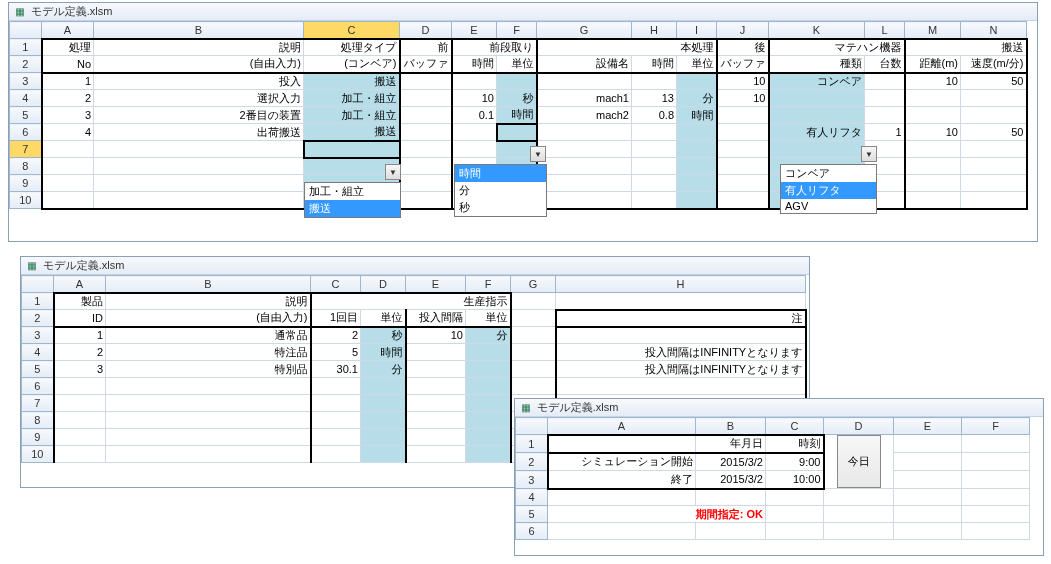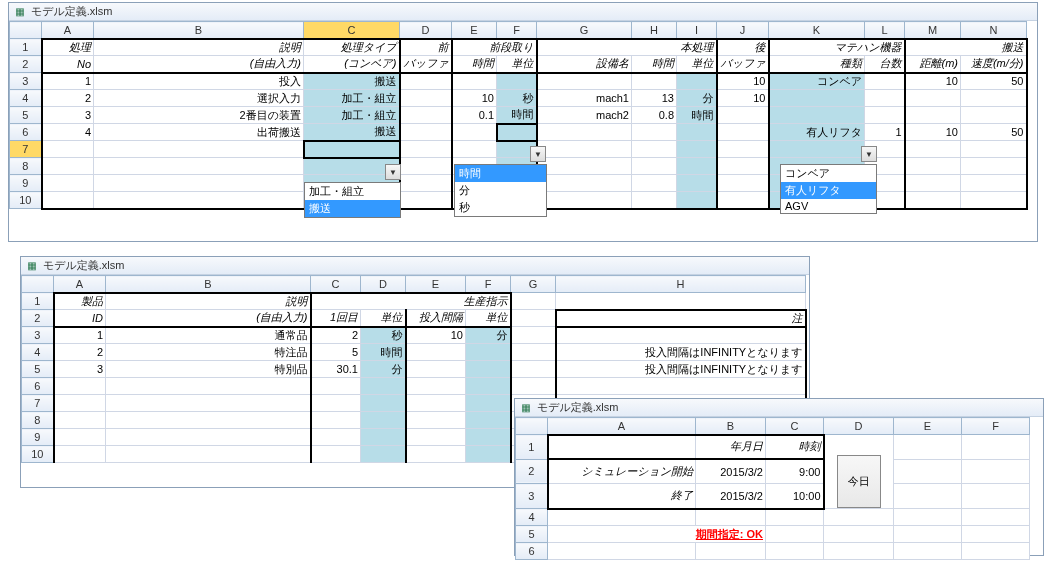--- a/index.html
+++ b/index.html
@@ -10,39 +10,39 @@
 .titlebar .xls-icon { width: 14px; height: 14px; display: inline-flex; align-items: center; justify-content: center; color: #217346; font-size: 10px; margin-right: 4px;}
 .titlebar .title-text { color: #333; }
 
 .sheet { border-collapse: collapse; table-layout: fixed; }
 .sheet td, .sheet th { border: 1px solid #d0d7e5; height: 17px; padding: 0 2px; overflow: hidden; white-space: nowrap; text-align: right; background: #fff; vertical-align: middle;}
 .sheet .rowhdr, .sheet .colhdr, .sheet .corner { background: linear-gradient(#f7f9fc,#e4ecf7); text-align: center; color: #333; border: 1px solid #9eb6ce; font-weight: normal; }
 .sheet .rowhdr { width: 30px; }
 .sheet .colhdr.sel { background: #ffd966; }
 .sheet .rowhdr.sel { background: #ffd966; }
 
-.hdr { background: #eee; text-align: center; border: 1px solid #000; font-style: italic; }
+.hdr { background: #eee; text-align: center; border: 1px solid #000; }
 
 .blue { background: #b7dde8 !important; }
 .tl { text-align: left; }
 .br { border-right: 2px solid #000 !important; }
 .bl { border-left: 2px solid #000 !important; }
 .bb { border-bottom: 2px solid #000 !important; }
 .bt { border-top: 2px solid #000 !important; }
 .dot { border: 1px dotted #aaa; }
 
 .dropdown { position: absolute; background: #fff; border: 1px solid #7a7a7a; z-index: 10; font-size: 11px; }
 .dropdown div { padding: 1px 4px; cursor: pointer; }
 .dropdown .sel { background: #3399ff; color: #fff; }
 
 .dd-btn { position: absolute; width: 16px; height: 16px; background: linear-gradient(#f7f7f7,#ddd); border: 1px solid #888; display: flex; align-items: center; justify-content: center; font-size: 8px; color: #333; z-index: 5;}
 
-.today-btn { background: linear-gradient(#f7f7f7,#e8e8e8); border: 1px solid #888; padding: 18px 10px; font-size: 11px; cursor: pointer; margin-top: 20px; }
-
-.red-bold { color: red; font-weight: bold; text-align: center; text-decoration: underline; }
+.today-btn { background: linear-gradient(#f7f7f7,#e8e8e8); border: 1px solid #888; padding: 18px 10px; font-size: 11px; cursor: pointer; }
+
+.red-bold { color: red; font-weight: bold; text-align: center; }
 </style>
 </head>
 <body>
 
 <div class="window" style="left:8px; top:2px; width:1030px; height:240px;">
   <div class="titlebar">
     <span class="xls-icon">▦</span>
     <span class="title-text">モデル定義.xlsm</span>
   </div>
   <div style="overflow:hidden;">

